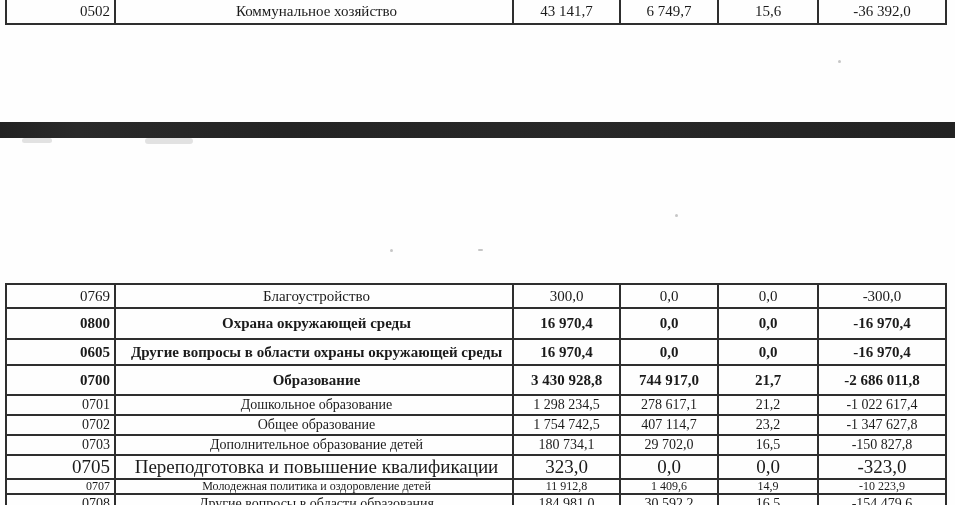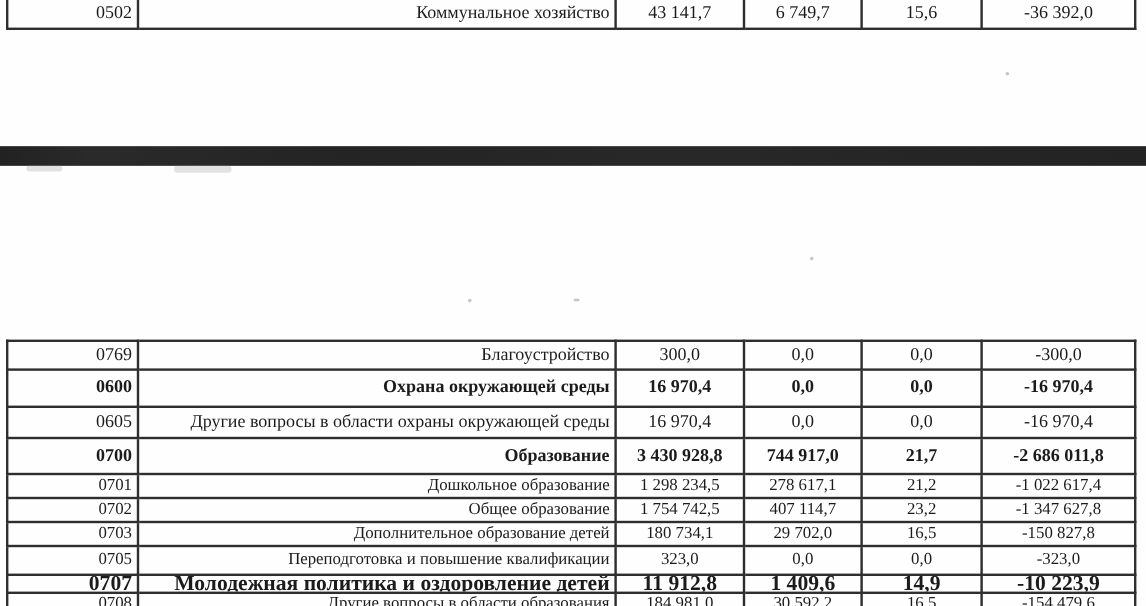--- a/index.html
+++ b/index.html
@@ -26,39 +26,39 @@
   .scan-table td {
     border: 2px solid #2e2e2e;
     padding: 0 4px;
     font-size: 15px;
     line-height: 1.1;
     white-space: nowrap;
     overflow: hidden;
     vertical-align: middle;
   }
   .scan-table .c0 { text-align: right; }
-  .scan-table .c1 { text-align: right; padding-left: 9px; }
+  .scan-table .c1 { text-align: center; padding-left: 9px; }
   .scan-table .c2, .scan-table .c3, .scan-table .c4, .scan-table .c5 { text-align: center; }
   .scan-table tr.bold td { font-weight: bold; }
 
   
   #table-top { top: 0; left: 5px; }
   #table-top td { border-top: none; height: 23px; }
 
   
   #table-bottom { top: 283px; left: 5px; }
   #table-bottom tr:nth-child(1)  td { height: 22px; }
   #table-bottom tr:nth-child(2)  td { height: 29px; }
-  #table-bottom tr:nth-child(3)  td { height: 24px; }
+  #table-bottom tr:nth-child(3)  td { height: 24px; font-weight: bold; }
   #table-bottom tr:nth-child(4)  td { height: 28px; }
   #table-bottom tr:nth-child(5)  td { height: 18px; font-size: 14px; }
   #table-bottom tr:nth-child(6)  td { height: 18px; font-size: 14px; }
   #table-bottom tr:nth-child(7)  td { height: 18px; font-size: 14px; margin-left: 45px; }
-  #table-bottom tr:nth-child(8)  td { height: 22px; font-size: 14px; }
-  #table-bottom tr:nth-child(9)  td { height: 13px; font-size: 18px; line-height: 11px; font-weight: bold; }
+  #table-bottom tr:nth-child(8)  td { height: 22px; font-size: 19px; }
+  #table-bottom tr:nth-child(9)  td { height: 13px; font-size: 12px; line-height: 11px; }
   #table-bottom tr:nth-child(10) td { height: 18px; font-size: 14px; }
 
   
   .break-bar {
     position: absolute;
     top: 122px;
     left: 0;
     width: 955px;
     height: 16px;
     background: linear-gradient(90deg, #222 0%, #2a2a2a 8%, #242424 30%, #282828 60%, #232323 100%);
@@ -135,21 +135,21 @@
     <tbody>
         <tr>
           <td class="c0">0769</td>
           <td class="c1">Благоустройство</td>
           <td class="c2">300,0</td>
           <td class="c3">0,0</td>
           <td class="c4">0,0</td>
           <td class="c5">-300,0</td>
         </tr>
         <tr class="bold">
-          <td class="c0">0600</td>
+          <td class="c0">0800</td>
           <td class="c1">Охрана окружающей среды</td>
           <td class="c2">16 970,4</td>
           <td class="c3">0,0</td>
           <td class="c4">0,0</td>
           <td class="c5">-16 970,4</td>
         </tr>
         <tr>
           <td class="c0">0605</td>
           <td class="c1">Другие вопросы в области охраны окружающей среды</td>
           <td class="c2">16 970,4</td>

